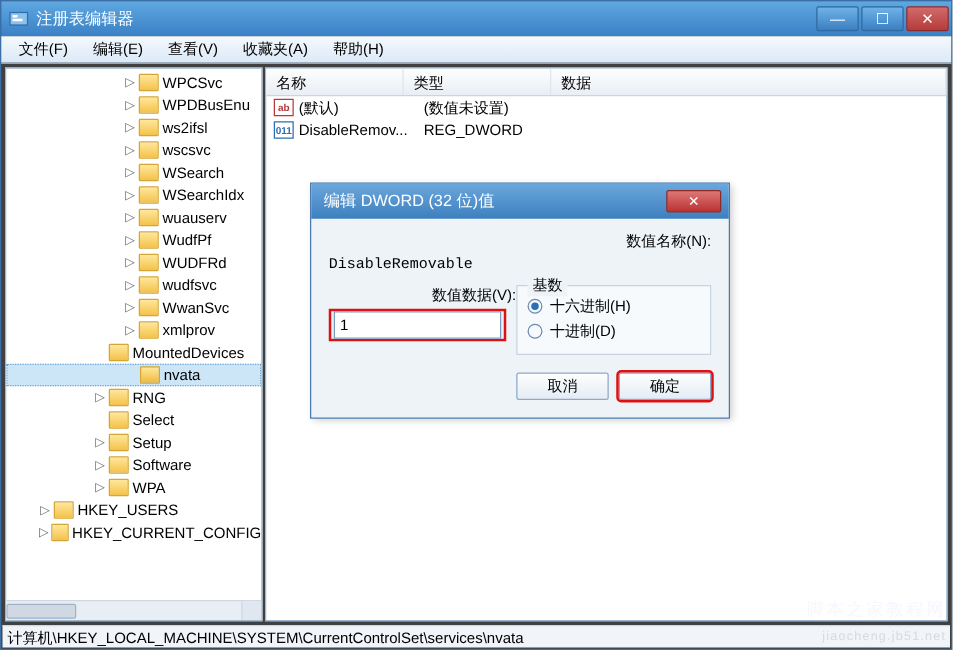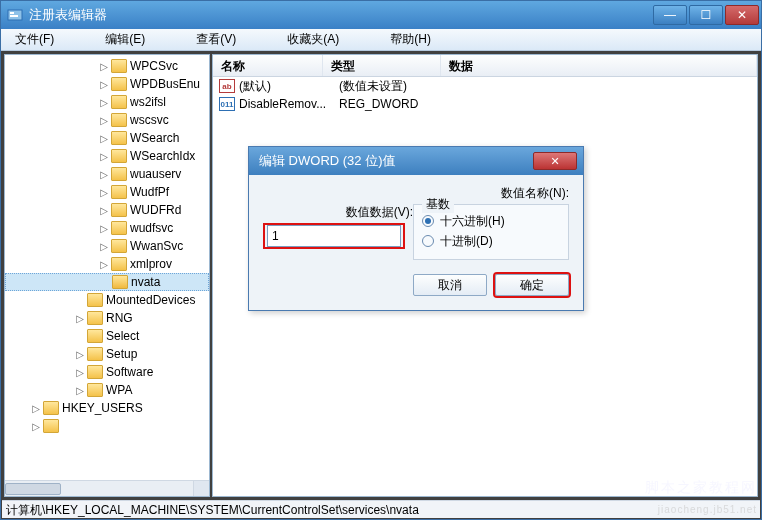--- a/index.html
+++ b/index.html
@@ -5,39 +5,39 @@
 * { box-sizing: border-box; margin: 0; padding: 0; font-family: "Microsoft YaHei", Tahoma, sans-serif; }
 body { width: 762px; height: 522px; background: #fff; overflow: hidden; font-size: 12px; }
 
 .window { width: 762px; height: 520px; border: 1px solid #3a6ea5; position: relative; background: #404040; }
 .titlebar { height: 28px; background: linear-gradient(#5fa8e0,#3a80c6); display: flex; align-items: center; padding-left: 6px; color: #fff; font-size: 13px; }
 .titlebar .icon { width: 16px; height: 16px; margin-right: 6px; }
 .tb-controls { margin-left: auto; display: flex; }
 .tb-btn { width: 34px; height: 20px; margin-right: 2px; background: linear-gradient(#6eb3e8,#3b7fc1); border: 1px solid #2f6aa3; color: #fff; display: flex; align-items: center; justify-content: center; border-radius: 2px; font-size: 12px; }
 .tb-btn.close { background: linear-gradient(#d46a6a,#b43b3b); border-color: #8d2a2a; }
 
-.menubar { height: 22px; background: linear-gradient(#f5f9fd,#dbe9f7); border-bottom: 1px solid #b5c9de; display: flex; align-items: center; padding-left: 4px; font-size: 12px; color: #000; gap: 31px; }
+.menubar { height: 22px; background: linear-gradient(#f5f9fd,#dbe9f7); border-bottom: 1px solid #b5c9de; display: flex; align-items: center; padding-left: 4px; font-size: 12px; color: #000; }
 .menubar span { padding: 2px 10px; }
 
 .content { position: absolute; top: 51px; left: 1px; right: 1px; bottom: 20px; display: flex; }
 
 .tree { width: 206px; border: 1px solid #9db8d1; background: #fff; overflow: hidden; margin: 2px; position: relative; }
 .tree-inner { padding: 2px 0 2px 0; }
 .tree-row { display: flex; align-items: center; height: 18px; white-space: nowrap; font-size: 12px; }
 .tree-row.sel { background: #cde6f7; border: 1px dotted #6ea6d8; }
 .exp { width: 10px; height: 10px; margin: 0 2px; color: #6c6c6c; font-size: 10px; display: inline-flex; align-items: center; justify-content: center; }
 .fold { width: 16px; height: 14px; background: linear-gradient(#ffe79c,#f4c24a); border: 1px solid #d3a637; border-radius: 1px; margin-right: 3px; }
 .fold.open { background: linear-gradient(#ffe79c,#f0b93e); }
 .tree-hscroll { position: absolute; bottom: 0; left: 0; right: 0; height: 16px; background: #e9eef4; border-top: 1px solid #cfd8e3; }
 .tree-hscroll .thumb { position: absolute; left: 0; top: 2px; width: 56px; height: 12px; background: #cfd8e3; border: 1px solid #9fb2c7; border-radius: 2px; }
 .tree-hscroll .arR { position: absolute; right: 0; top: 0; width: 16px; height: 16px; background: #e0e7f0; border-left: 1px solid #cfd8e3; }
 
 .list { flex: 1; border: 1px solid #9db8d1; background: #fff; margin: 2px 2px 2px 0; position: relative; }
 .list-head { display: flex; background: linear-gradient(#fdfefe,#e9eef5); border-bottom: 1px solid #cbd5e1; height: 22px; font-size: 12px; }
-.list-head div { padding: 3px 8px; border-right: 1px solid #dfe6ef; font-weight: bold; }
+.list-head div { padding: 3px 8px; border-right: 1px solid #dfe6ef; }
 .col-n { width: 110px; } .col-t { width: 118px; } .col-d { flex: 1; }
 .list-row { display: flex; height: 18px; align-items: center; font-size: 12px; }
 .list-row div { padding: 0 8px; }
 .ricon { width: 16px; height: 14px; border: 1px solid #b43b3b; background: #fff; margin-left: 6px; margin-right: 4px; display: inline-flex; align-items: center; justify-content: center; font-size: 8px; color: #b43b3b; font-weight: bold; }
 .ricon.dw { border-color: #2d6fb3; color: #2d6fb3; }
 
 .statusbar { position: absolute; left: 1px; right: 1px; bottom: 1px; height: 18px; background: #f1f4f8; border-top: 1px solid #cfd8e3; font-size: 12px; padding: 1px 4px; }
 
 
 .dialog { position: absolute; left: 247px; top: 145px; width: 336px; border: 1px solid #4a7ab0; background: #eef3f8; z-index: 5; box-shadow: 2px 2px 6px rgba(0,0,0,.2); }
@@ -144,38 +144,38 @@
           <div class="tree-row" style="padding-left: 92px;">
             <span class="exp">▷</span>
             <span class="fold"></span>
             <span>WwanSvc</span>
           </div>
           <div class="tree-row" style="padding-left: 92px;">
             <span class="exp">▷</span>
             <span class="fold"></span>
             <span>xmlprov</span>
           </div>
+          <div class="tree-row" style="padding-left: 68px;">
+            <span class="exp"></span>
+            <span class="fold"></span>
+            <span>MountedDevices</span>
+          </div>
           <div class="tree-row sel" style="padding-left: 92px;">
             <span class="exp"></span>
             <span class="fold open"></span>
             <span>nvata</span>
           </div>
           <div class="tree-row" style="padding-left: 68px;">
+            <span class="exp">▷</span>
+            <span class="fold"></span>
+            <span>RNG</span>
+          </div>
+          <div class="tree-row" style="padding-left: 68px;">
             <span class="exp"></span>
             <span class="fold"></span>
-            <span>MountedDevices</span>
-          </div>
-          <div class="tree-row" style="padding-left: 68px;">
-            <span class="exp">▷</span>
-            <span class="fold"></span>
-            <span>RNG</span>
-          </div>
-          <div class="tree-row" style="padding-left: 68px;">
-            <span class="exp"></span>
-            <span class="fold"></span>
             <span>Select</span>
           </div>
           <div class="tree-row" style="padding-left: 68px;">
             <span class="exp">▷</span>
             <span class="fold"></span>
             <span>Setup</span>
           </div>
           <div class="tree-row" style="padding-left: 68px;">
             <span class="exp">▷</span>
             <span class="fold"></span>
@@ -187,20 +187,21 @@
             <span>WPA</span>
           </div>
           <div class="tree-row" style="padding-left: 24px;">
             <span class="exp">▷</span>
             <span class="fold"></span>
             <span>HKEY_USERS</span>
           </div>
           <div class="tree-row" style="padding-left: 24px;">
             <span class="exp">▷</span>
             <span class="fold"></span>
+            <span>HKEY_CURRENT_CONFIG</span>
           </div>
         </div>
       <div class="tree-hscroll">
           <div class="thumb"></div>
           <div class="arR"></div>
         </div>
     </div>
 
     <div class="list">
       <div class="list-head">
@@ -223,20 +224,21 @@
     </div>
   </div>
 
   <div class="dialog">
     <div class="dlg-title">
       <span>编辑 DWORD (32 位)值</span>
       <div class="dlg-close">✕</div>
     </div>
     <div class="dlg-body">
       <div class="dlg-label">数值名称(N):</div>
+      <div class="dlg-val">DisableRemovable</div>
 
       <div class="dlg-row">
         <div class="dlg-left">
           <div class="dlg-label">数值数据(V):</div>
           <span class="hl-red">
             <input class="dlg-input" value="1" style="">
           </span>
         </div>
         <div class="dlg-right">
           <legend>基数</legend>

